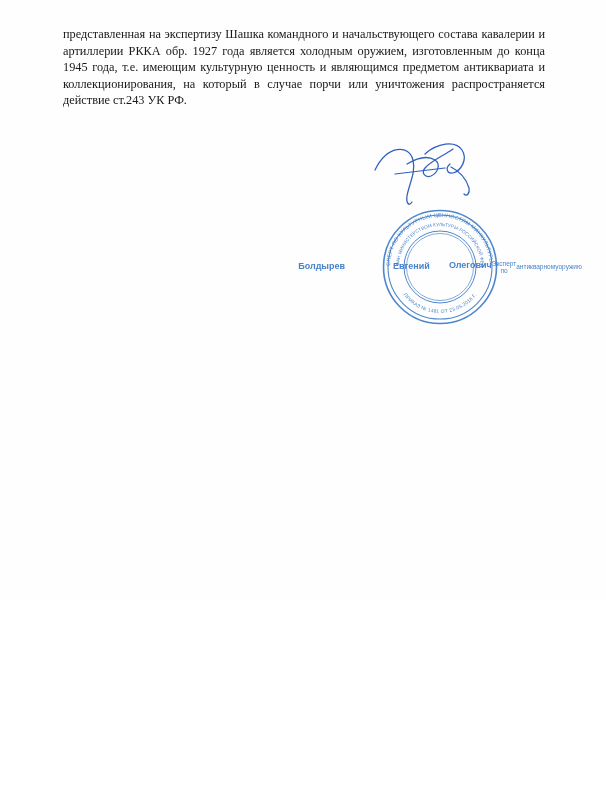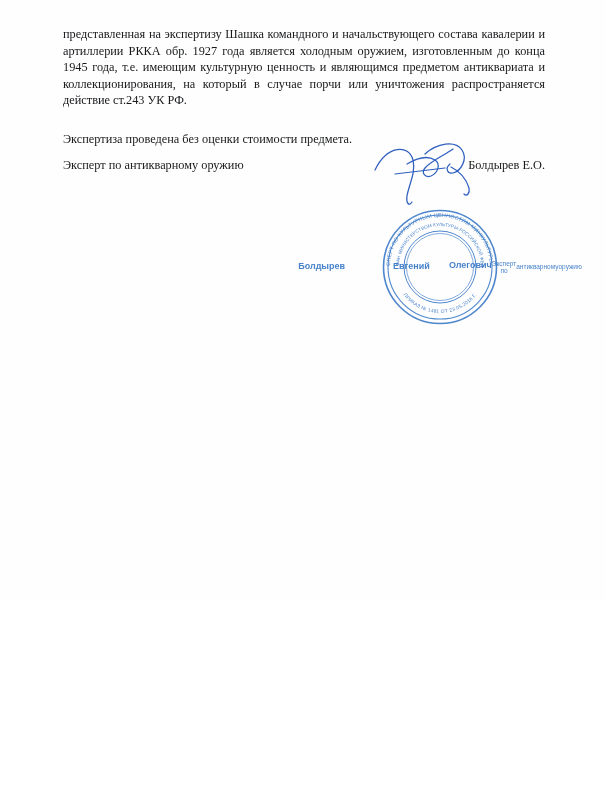--- a/index.html
+++ b/index.html
@@ -103,27 +103,22 @@
   .stamp-role3 { font-size: 6.5px; }
 </style>
 </head>
 <body>
 
 <div class="page">
 
   <div class="doc-body">
     <p class="para">представленная на экспертизу Шашка командного и начальствующего состава кавалерии и артиллерии РККА обр. 1927 года является холодным оружием, изготовленным до конца 1945 года, т.е. имеющим культурную ценность и являющимся предметом антиквариата и коллекционирования, на который в случае порчи или уничтожения распространяется действие ст.243 УК РФ.</p>
     <div class="para-spacer"></div>
-    <p class="para">Экспертиза проведена без оценки стоимости предмета.</p>
   </div>
 
-  <div class="sign-row">
-    <span class="sign-title">Эксперт по антикварному оружию</span>
-    <span class="sign-name">Болдырев Е.О.</span>
-  </div>
 
   <div class="signature">
     <svg width="140" height="70" viewBox="0 0 140 70" fill="none" xmlns="http://www.w3.org/2000/svg">
       <g stroke="#2f5fbf" stroke-width="1.25" fill="none" stroke-linecap="round" stroke-linejoin="round">
         <path d="M10 30 C 22 5, 44 4, 48 20 C 51 33, 44 44, 42 56 C 41 63, 44 67, 47 62"></path>
         <path d="M42 24 C 52 18, 62 15, 70 20 C 76 24, 73 33, 66 36 C 60 38, 56 33, 60 28 C 66 21, 78 16, 88 9"></path>
         <path d="M60 14 C 72 3, 90 0, 97 10 C 103 19, 96 31, 88 33 C 82 34, 80 28, 85 24"></path>
         <path d="M86 27 C 94 31, 101 38, 104 48 C 105 53, 102 57, 99 54"></path>
         <path d="M30 34 L 80 28"></path>
       </g>

